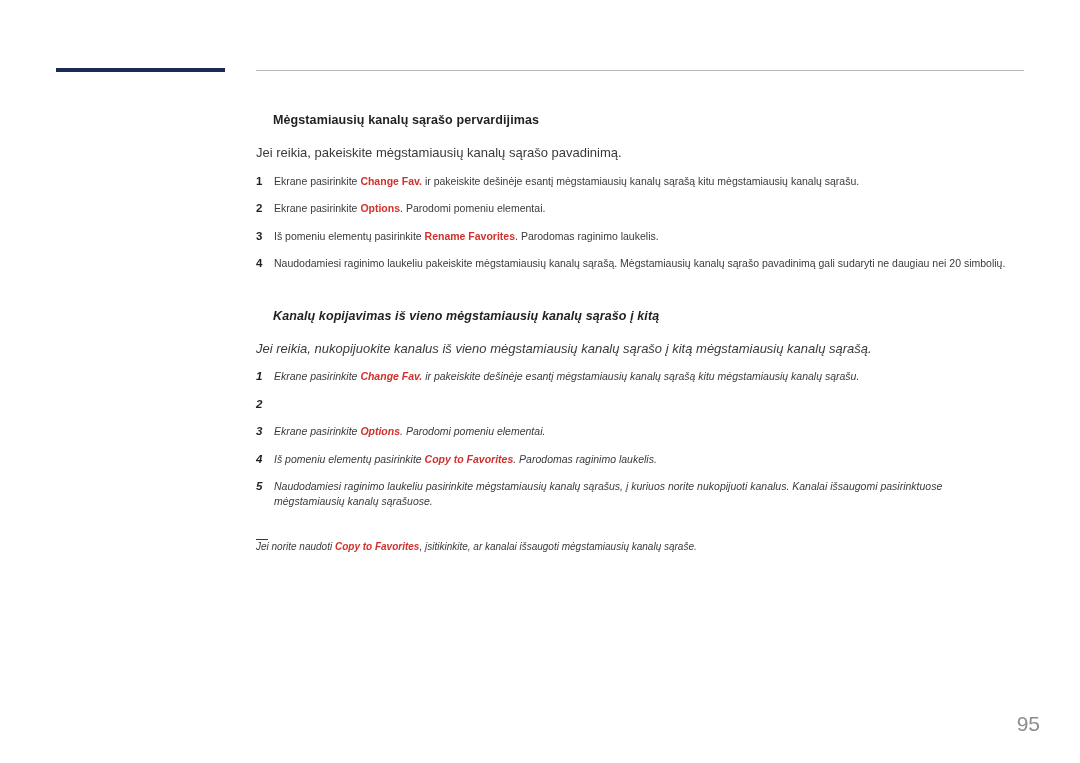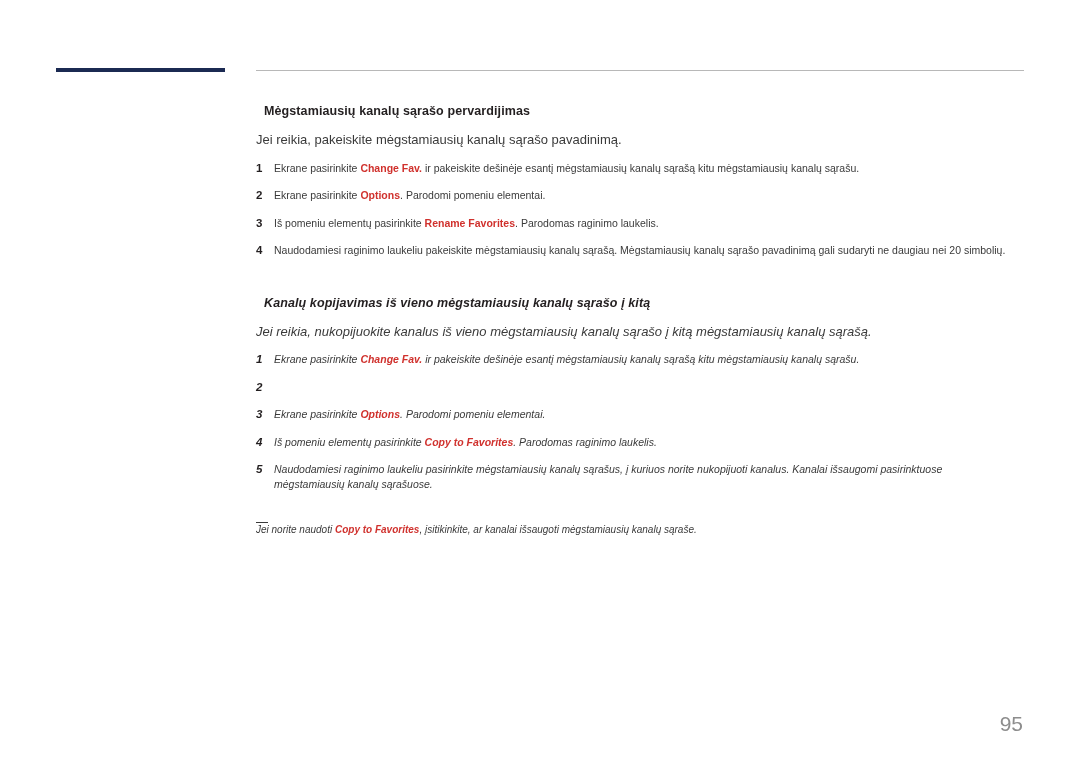--- a/index.html
+++ b/index.html
@@ -40,21 +40,21 @@
   .content {
     position: absolute;
     left: 256px;
     top: 96px;
     width: 780px;
   }
   h2.section-title {
     font-size: 12.5px;
     font-weight: bold;
     color: #231f20;
-    margin: 8px;
+    margin: 17px;
     padding: 0;
     letter-spacing: 0.1px;
   }
   .intro {
     font-size: 13px;
     color: #3a3a3a;
     margin-top: 13px;
     line-height: 1.35;
   }
   .steps {
@@ -102,21 +102,21 @@
     min-width: 12px;
     border-top: 1.5px solid #3a3a3a;
     margin-top: 7px;
     margin-right: 4px;
   }
   .note-text {
     line-height: 1.4;
   }
   .page-number {
     position: absolute;
-    right: 57px;
+    right: 40px;
     bottom: 27px;
     font-size: 21px;
     color: #8d8d8d;
     font-family: "Liberation Sans", sans-serif;
   }
 </style>
 </head>
 <body>
 
 <div class="page">

